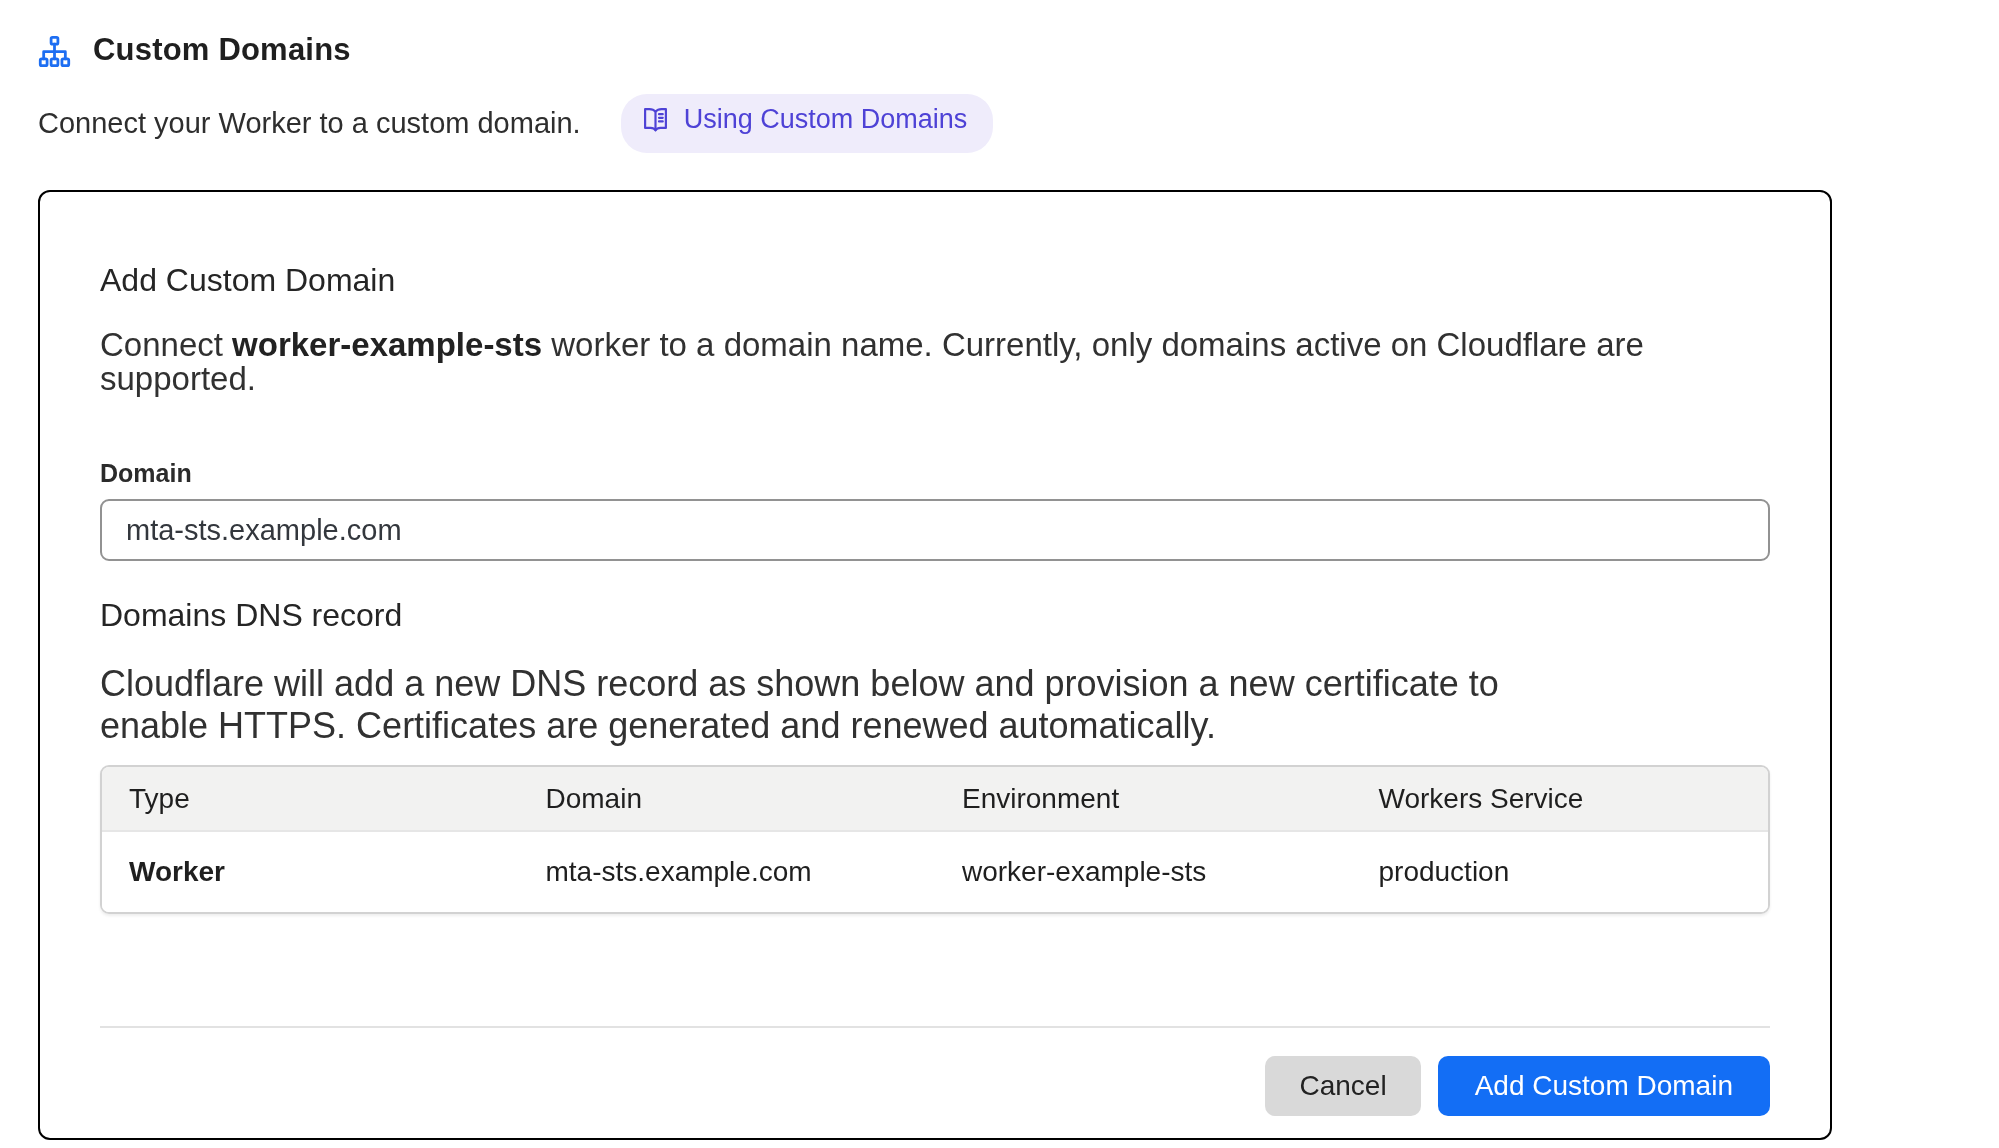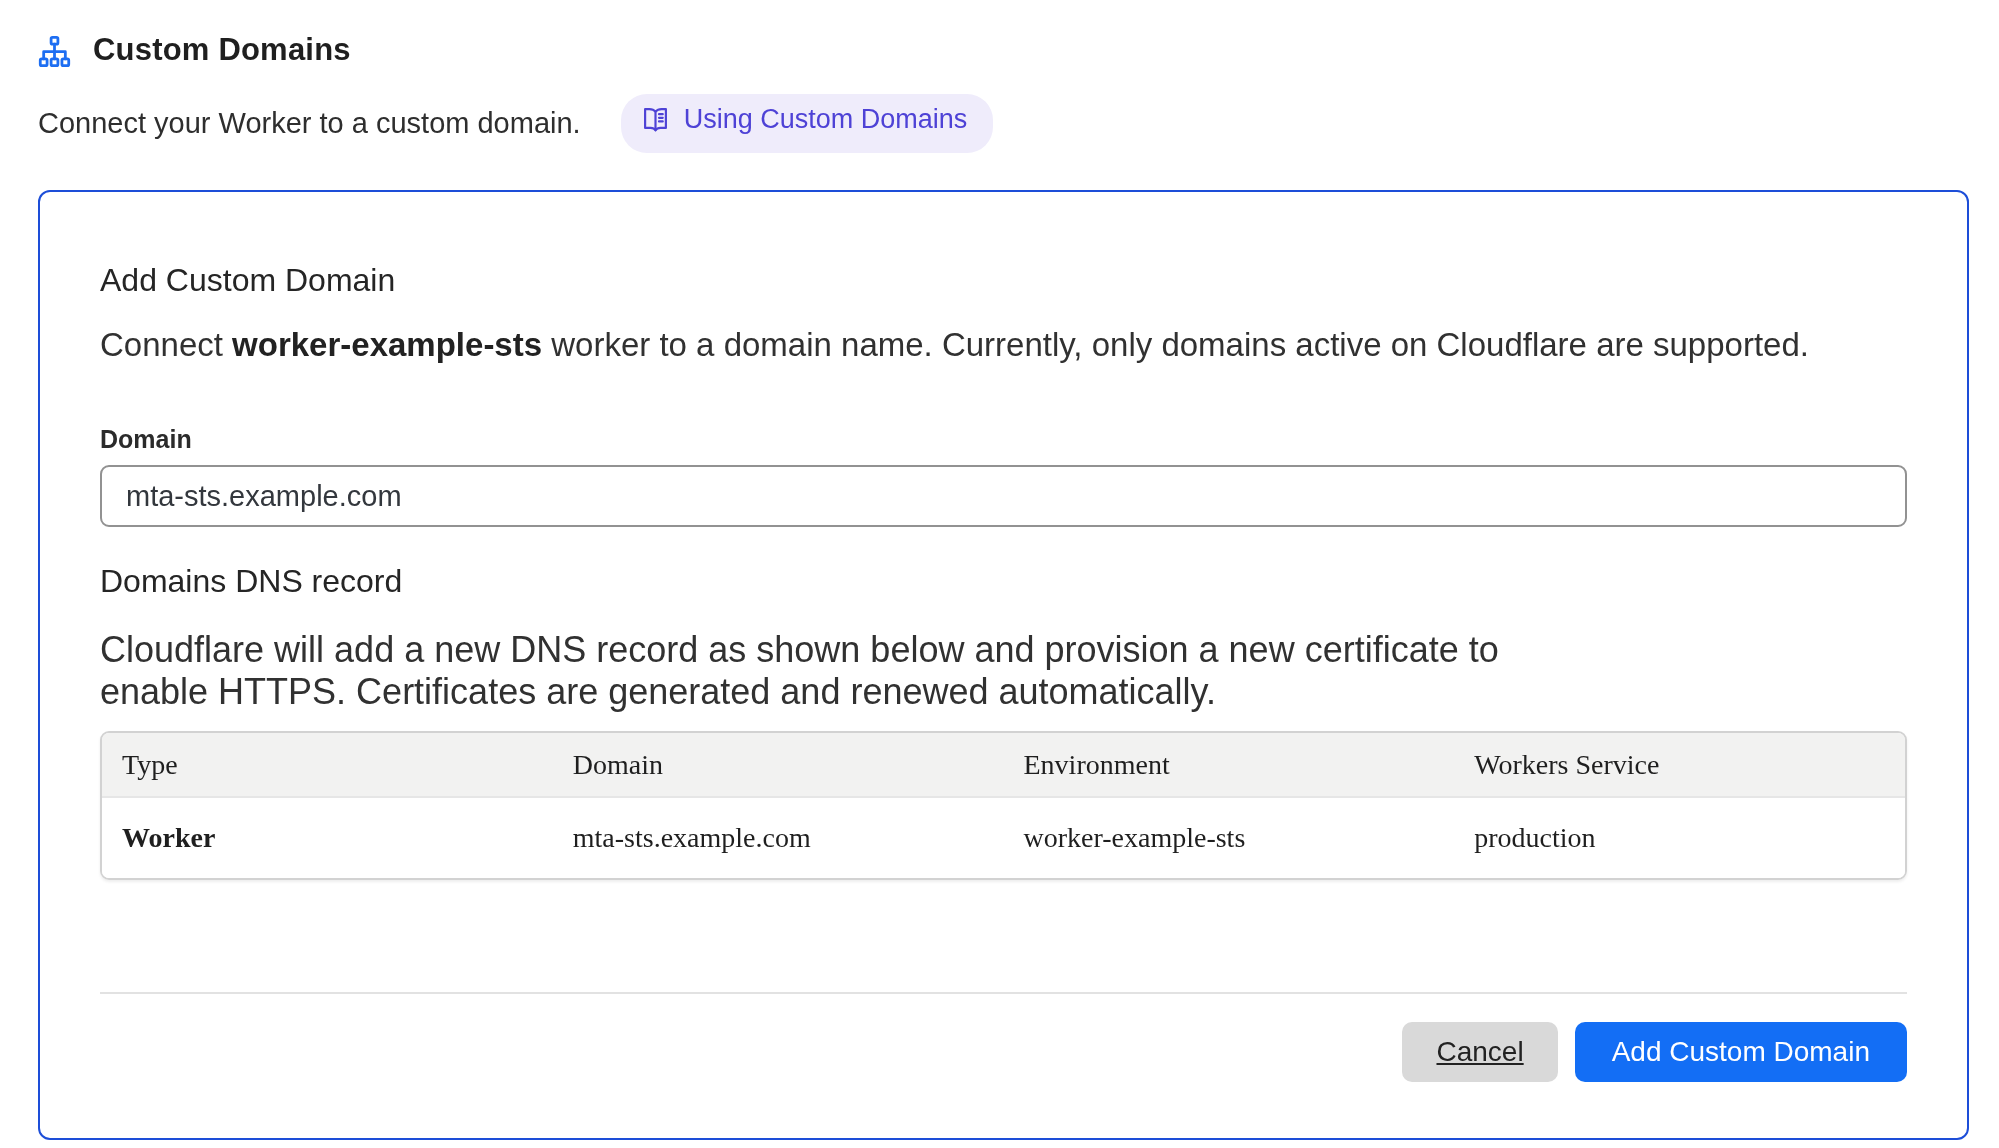--- a/index.html
+++ b/index.html
@@ -26,23 +26,23 @@
     background: #efecfb; border-radius: 26px;
     padding: 10px 26px 18px 20px;
     text-decoration: none; cursor: pointer;
   }
   .docs-badge .badge-label { font-size: 27px; color: #4e42d6; }
   .book-icon svg { display: block; }
 
   
   .card {
     margin: 37px 30px 0 38px;
-    width: 1931px; height: 950px;
+    width: 1794px; height: 950px;
     background: #fff;
-    border: 2px solid #1d4ed8;
+    border: 2px solid #000000;
     border-radius: 12px;
     padding: 70px 60px 60px 60px;
   }
 
   .card h2 { font-size: 32px; font-weight: 400; color: #252525; line-height: 36px; }
 
   .card .description { margin-top: 30px; font-size: 33px; color: #313131; line-height: 34px; }
   .card .description strong { font-weight: 700; color: #222; }
 
   .field { margin-top: 64px; }
@@ -79,38 +79,38 @@
   .dns-row {
     display: grid;
     grid-template-columns: 1fr 1fr 1fr 1fr;
     align-items: center;
   }
   .dns-head { background: #f2f2f1; height: 65px; border-bottom: 2px solid #e6e6e6; }
   .dns-head .cell { font-size: 28px; font-weight: 500; color: #1f1f1f; }
   .dns-body { background: #ffffff; height: 80px; }
   .dns-body .cell { font-size: 28px; color: #1f1f1f; }
   .dns-body .cell.type { font-weight: 700; }
-  .cell { padding-left: 20px; font-family: Liberation Serif, serif; }
+  .cell { padding-left: 27px; }
 
   
   .footer-divider { margin-top: 112px; border: none; border-top: 2px solid #e2e2e2; height: 0; }
   .footer {
     margin-top: 28px;
     display: flex; justify-content: flex-end; align-items: center; gap: 17px;
   }
   .btn {
     height: 60px;
     border: none;
     border-radius: 10px;
     font-size: 28px;
     font-family: inherit;
     cursor: pointer;
     display: inline-flex; align-items: center;
   }
-  .btn-cancel { background: #d9d9d9; color: #222; padding: 0 34px; text-decoration: underline; }
+  .btn-cancel { background: #d9d9d9; color: #222; padding: 0 34px; }
   .btn-primary { background: #136ef5; color: #ffffff; padding: 0 37px; }
 </style>
 </head>
 <body>
 
 <header class="page-header">
   <div class="title-row">
     <span class="sitemap-icon">
       <svg width="33" height="33" viewBox="0 0 32 32" fill="none" stroke="#1d6ef2" stroke-width="2.7" stroke-linecap="round" stroke-linejoin="round">
         <rect x="12.7" y="2.2" width="6.6" height="6.6" rx="1.4"></rect>

